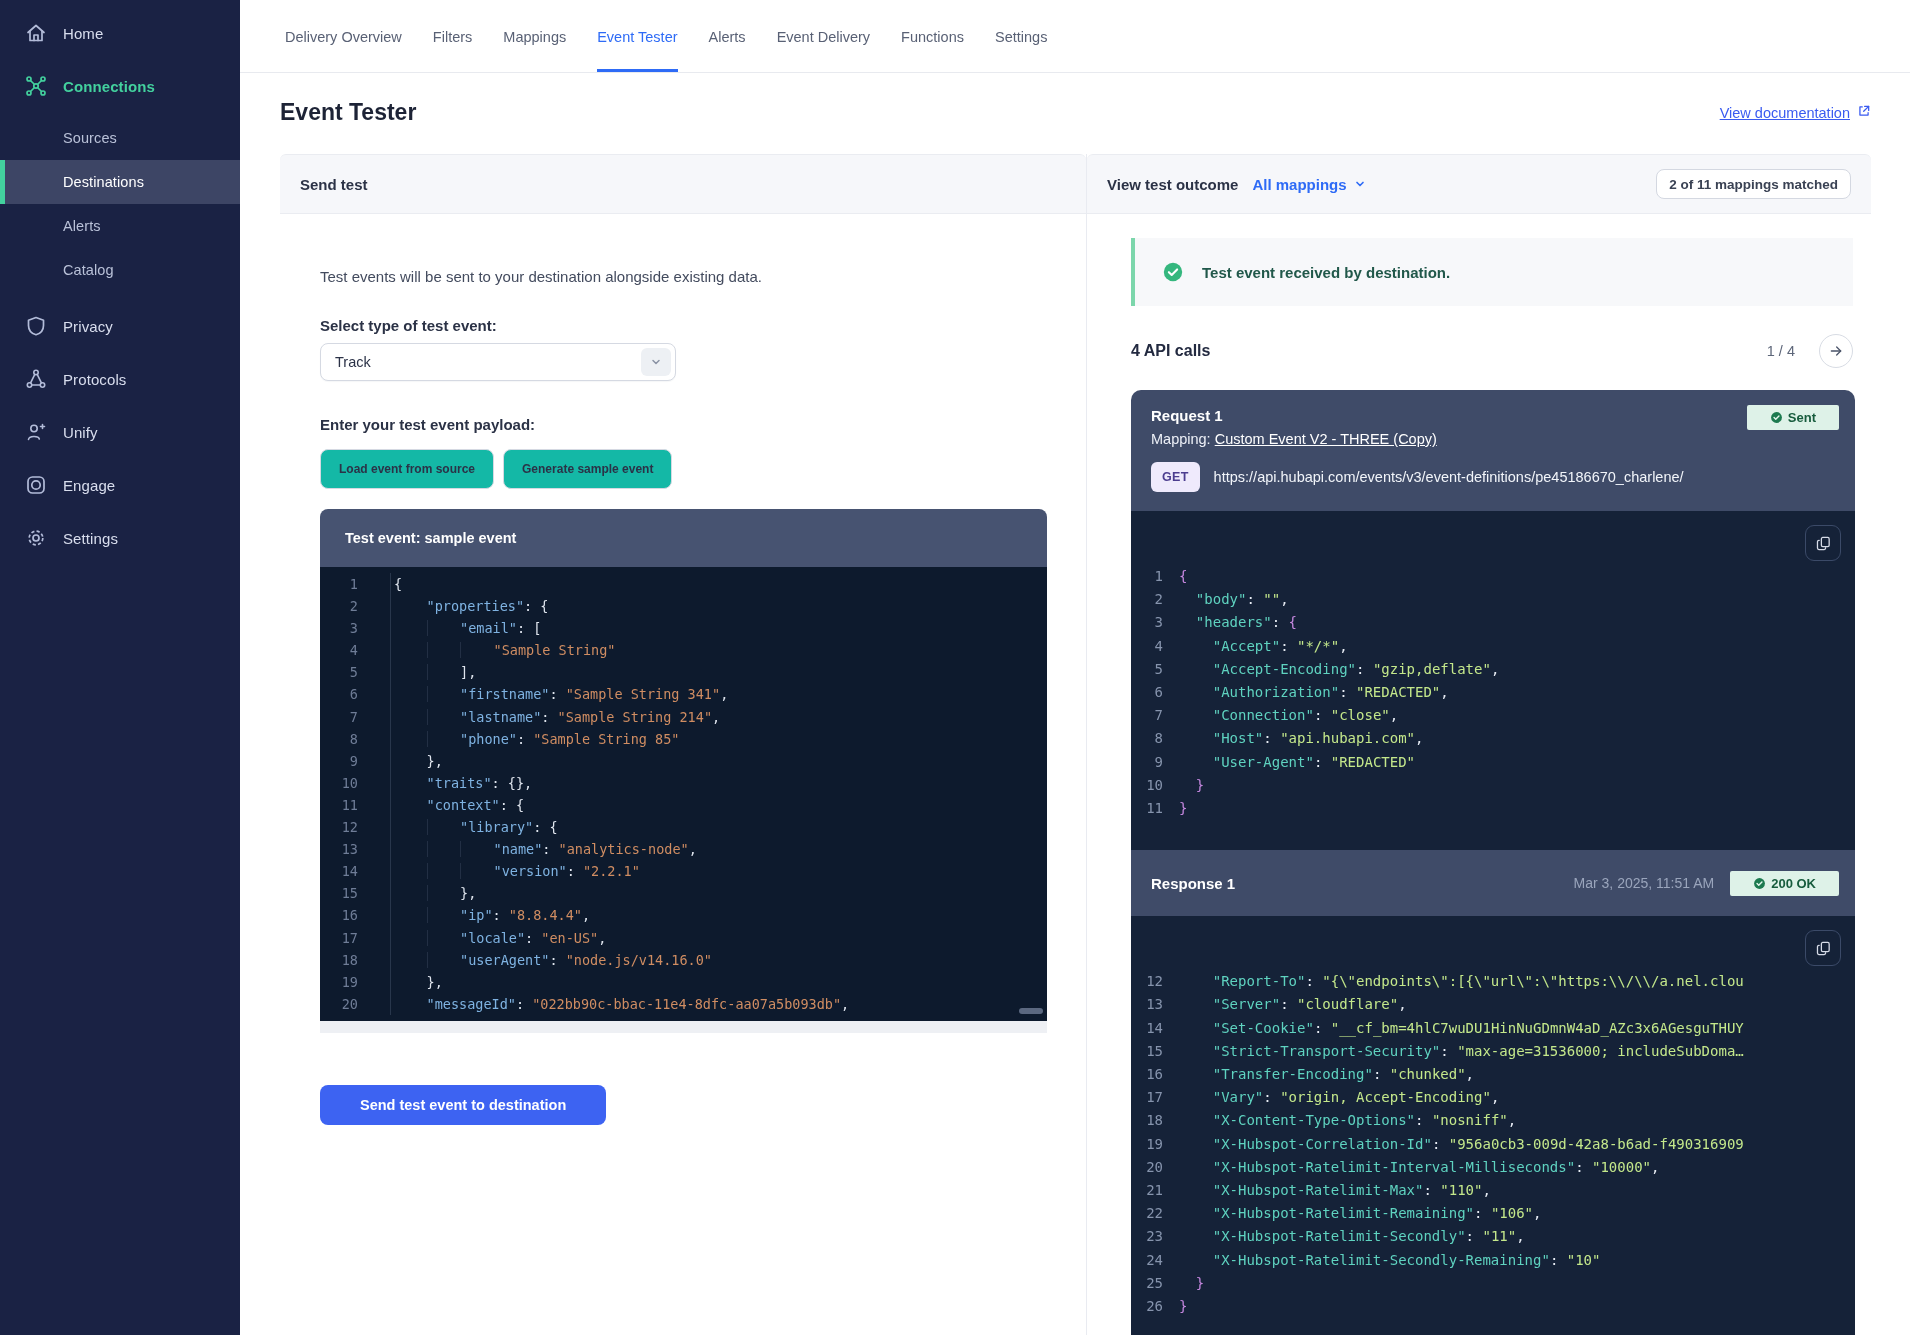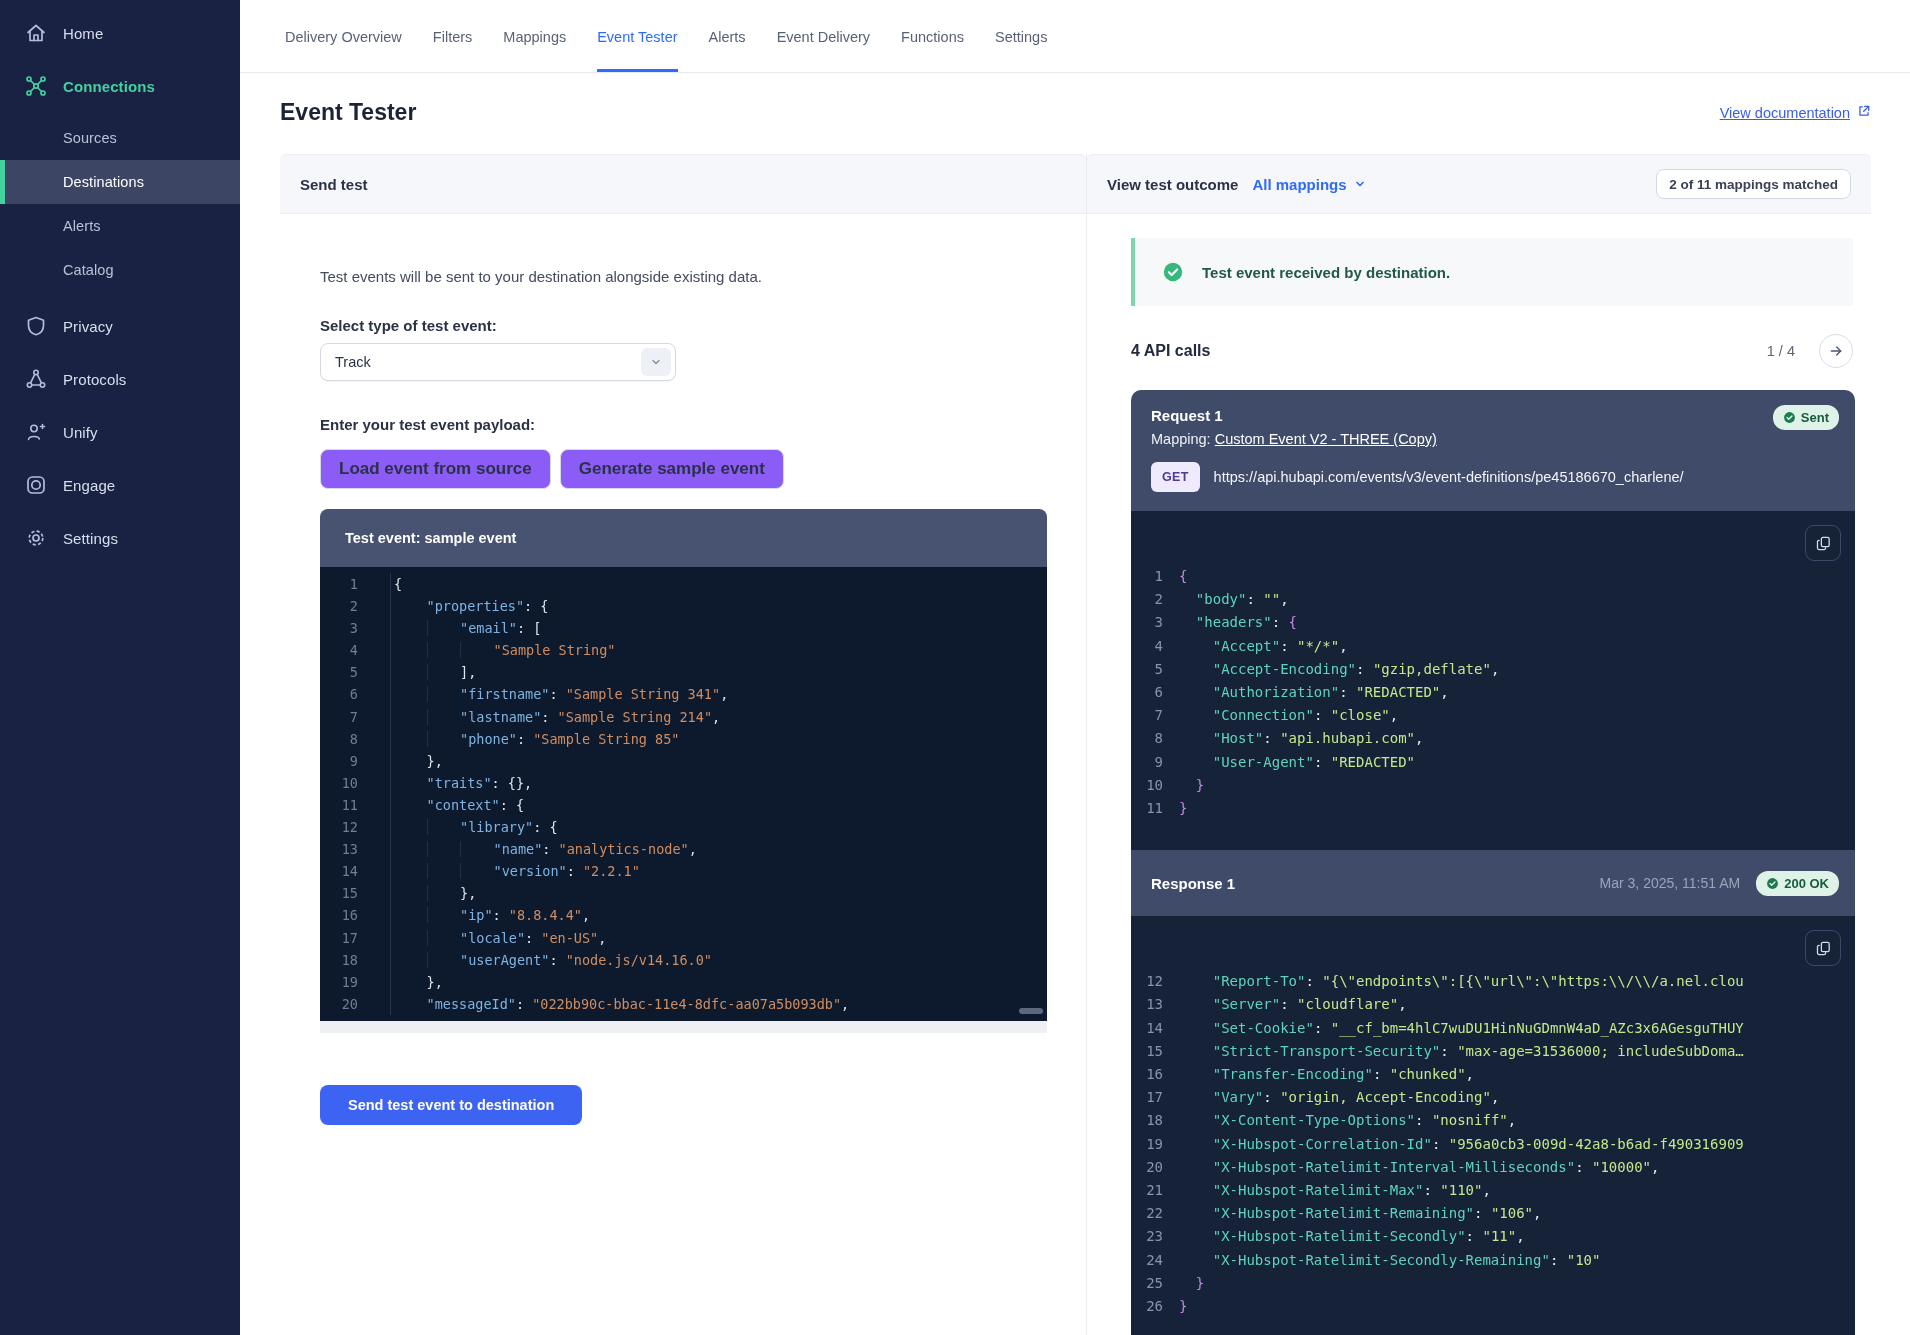--- a/index.html
+++ b/index.html
@@ -38,22 +38,22 @@
   .panel-head { height:60px; display:flex; align-items:center; background:#f6f7fa; border-top:1px solid #eaecf1; border-bottom:1px solid #eaecf1; padding:0 20px; border-radius:6px 6px 0 0; }
   .panel-title { font-size:15px; font-weight:700; color:#2b3246; }
 
   
   .pl-body { padding:0 40px; }
   .desc { margin-top:54px; font-size:15px; color:#434b5e; }
   .field-label { margin-top:32px; font-size:15px; font-weight:700; color:#2b3246; }
   .select { position:relative; margin-top:9px; width:356px; height:38px; border:1px solid #d5d9e2; border-radius:8px; background:#fff; display:flex; align-items:center; padding-left:14px; font-size:14.5px; color:#2b3247; cursor:pointer; box-shadow:0 1px 1px rgba(30,40,70,.04); }
   .select .chev-box { position:absolute; right:4px; top:4px; width:30px; height:28px; background:#edf0f4; border-radius:6px; display:flex; align-items:center; justify-content:center; }
   .btn-row { margin-top:16px; display:flex; gap:9px; }
-  .btn-ghost { height:40px; padding:0 18px; background:#8b5cf6; border:1px solid #d5d9e2; border-radius:8px; font-size:17px; font-weight:600; color:#2b3247; display:flex; align-items:center; cursor:pointer; }
-  .btn-primary { margin-top:52px; height:40px; padding:0 28px; background:#3d63f2; border:none; border-radius:8px; font-size:14.5px; font-weight:700; color:#fff; display:inline-flex; align-items:center; cursor:pointer; }
+  .btn-ghost { height:40px; padding:0 18px; background:#14b8a6; border:1px solid #d5d9e2; border-radius:8px; font-size:12px; font-weight:600; color:#2b3247; display:flex; align-items:center; cursor:pointer; }
+  .btn-primary { margin-top:52px; height:40px; padding:0 40px; background:#3d63f2; border:none; border-radius:8px; font-size:14.5px; font-weight:700; color:#fff; display:inline-flex; align-items:center; cursor:pointer; }
 
   .editor { margin-top:20px; width:727px; border-radius:8px 8px 0 0; overflow:hidden; }
   .editor-head { height:58px; background:#475371; color:#fff; font-weight:700; font-size:14.5px; display:flex; align-items:center; padding:0 25px; }
   .editor-code { position:relative; background:#0d1a2d; padding:6px 0 6px; }
   .editor-code .cl { white-space:pre; font-family:"DejaVu Sans Mono", monospace; font-size:13.5px; line-height:22.1px; display:flex; padding-left:10px; }
   .editor-code .ln { flex:0 0 28px; text-align:right; color:#6f7d97; }
   .editor-code .lc { margin-left:32px; border-left:1px solid rgba(165,182,214,.18); padding-left:3px; white-space:pre; }
   .editor-code .c-p { color:#dfe5ee; }
   .editor-code .c-k { color:#7fb3e2; }
   .editor-code .c-s { color:#d08d62; }
@@ -78,21 +78,21 @@
 
   .api-card { margin-top:22px; width:724px; border-radius:10px 10px 0 0; overflow:hidden; }
   .req-head { position:relative; background:#3f4b68; padding:17px 20px 19px; color:#fff; }
   .req-title { font-size:15px; font-weight:700; }
   .map-line { margin-top:7px; font-size:14.5px; color:#eef1f8; }
   .map-link { text-decoration:underline; cursor:pointer; color:#fff; }
   .get-row { margin-top:15px; display:flex; align-items:center; gap:14px; }
   .get-chip { background:#efeafc; color:#4c3d8f; font-weight:700; font-size:12.5px; padding:8px 11px; border-radius:6px; letter-spacing:.3px; }
   .req-url { font-size:14.5px; color:#f2f5fa; }
 
-  .badge-green { display:flex; align-items:center; gap:5px; background:#def2e8; border-radius:12px; padding:5px 10px; color:#175c3d; font-weight:700; font-size:13px; }
+  .badge-green { display:flex; align-items:center; gap:5px; background:#def2e8; border-radius:2px; padding:5px 23px; color:#175c3d; font-weight:700; font-size:13px; }
   .sent-badge { position:absolute; right:16px; top:15px; }
 
   .code-dark { position:relative; background:#152238; padding:54px 0 30px; overflow:hidden; }
   .code-dark .cl { white-space:pre; font-family:"DejaVu Sans Mono", monospace; font-size:14px; line-height:23.2px; display:flex; }
   .code-dark .ln { flex:0 0 48px; text-align:right; color:#8694ad; padding-right:16px; }
   .code-dark .lc { white-space:pre; }
   .code-dark .c-p { color:#e8edf5; }
   .code-dark .c-k { color:#5fd3c0; }
   .code-dark .c-s { color:#c4e88b; }
   .code-dark .c-b { color:#c688e0; }

